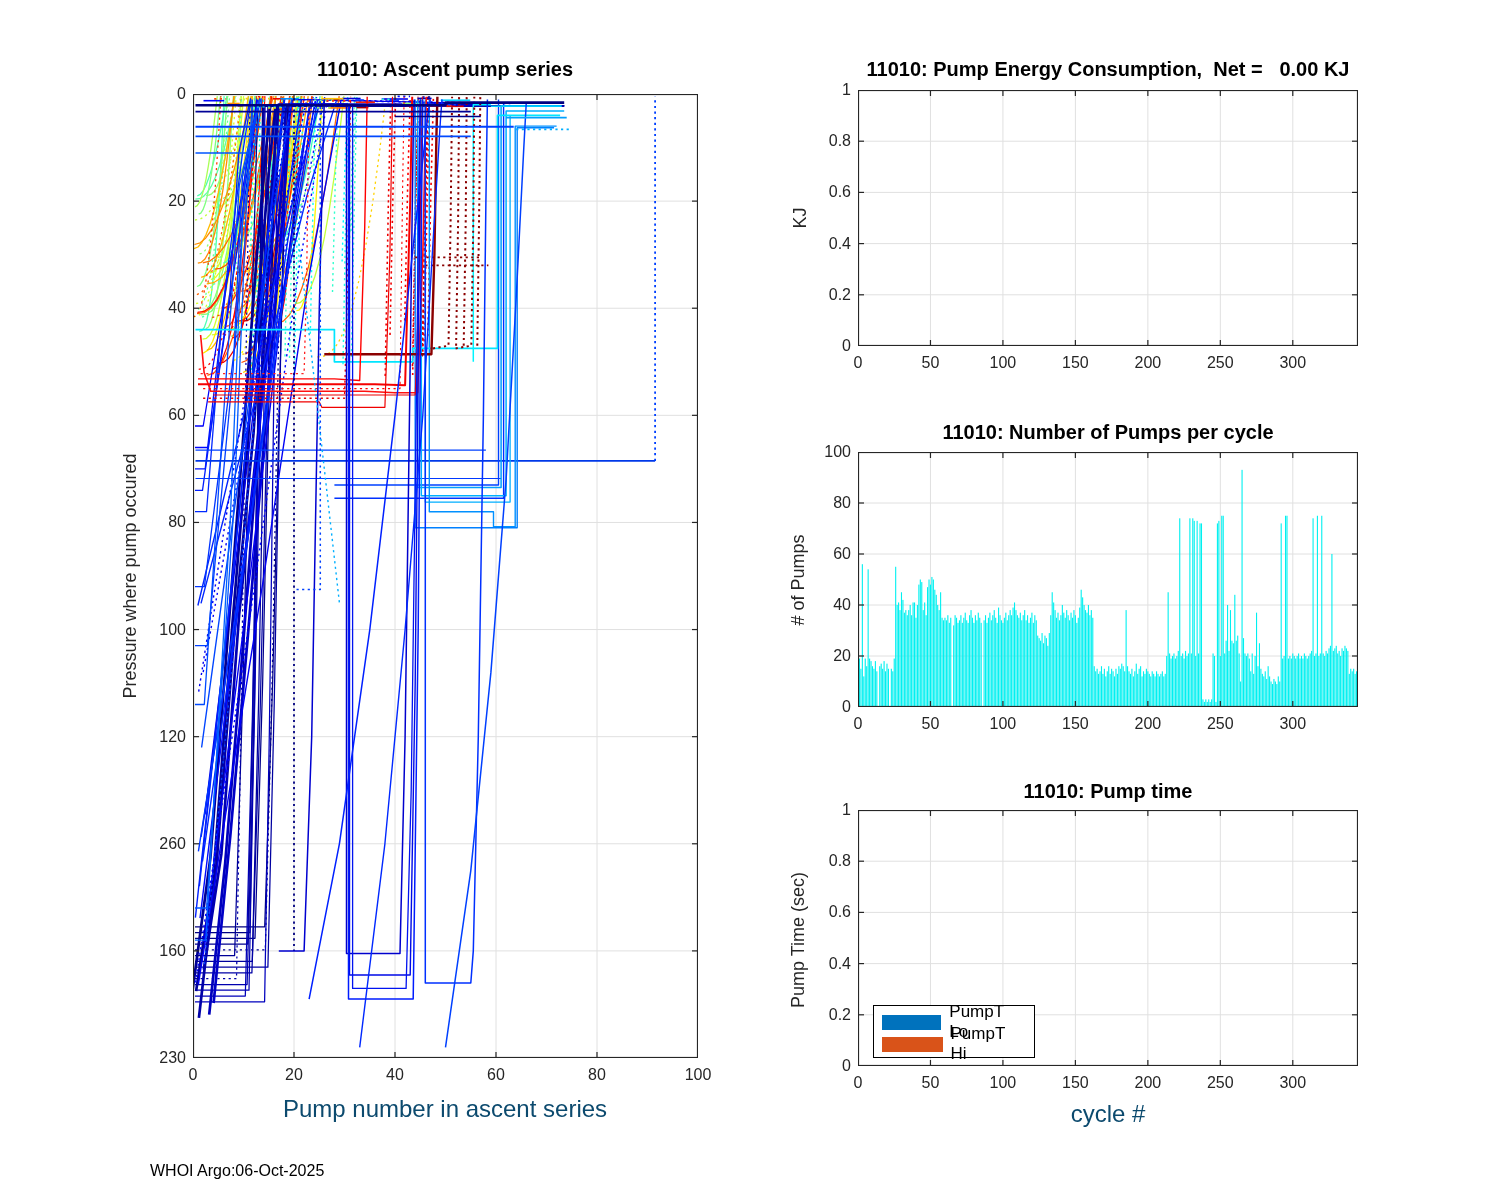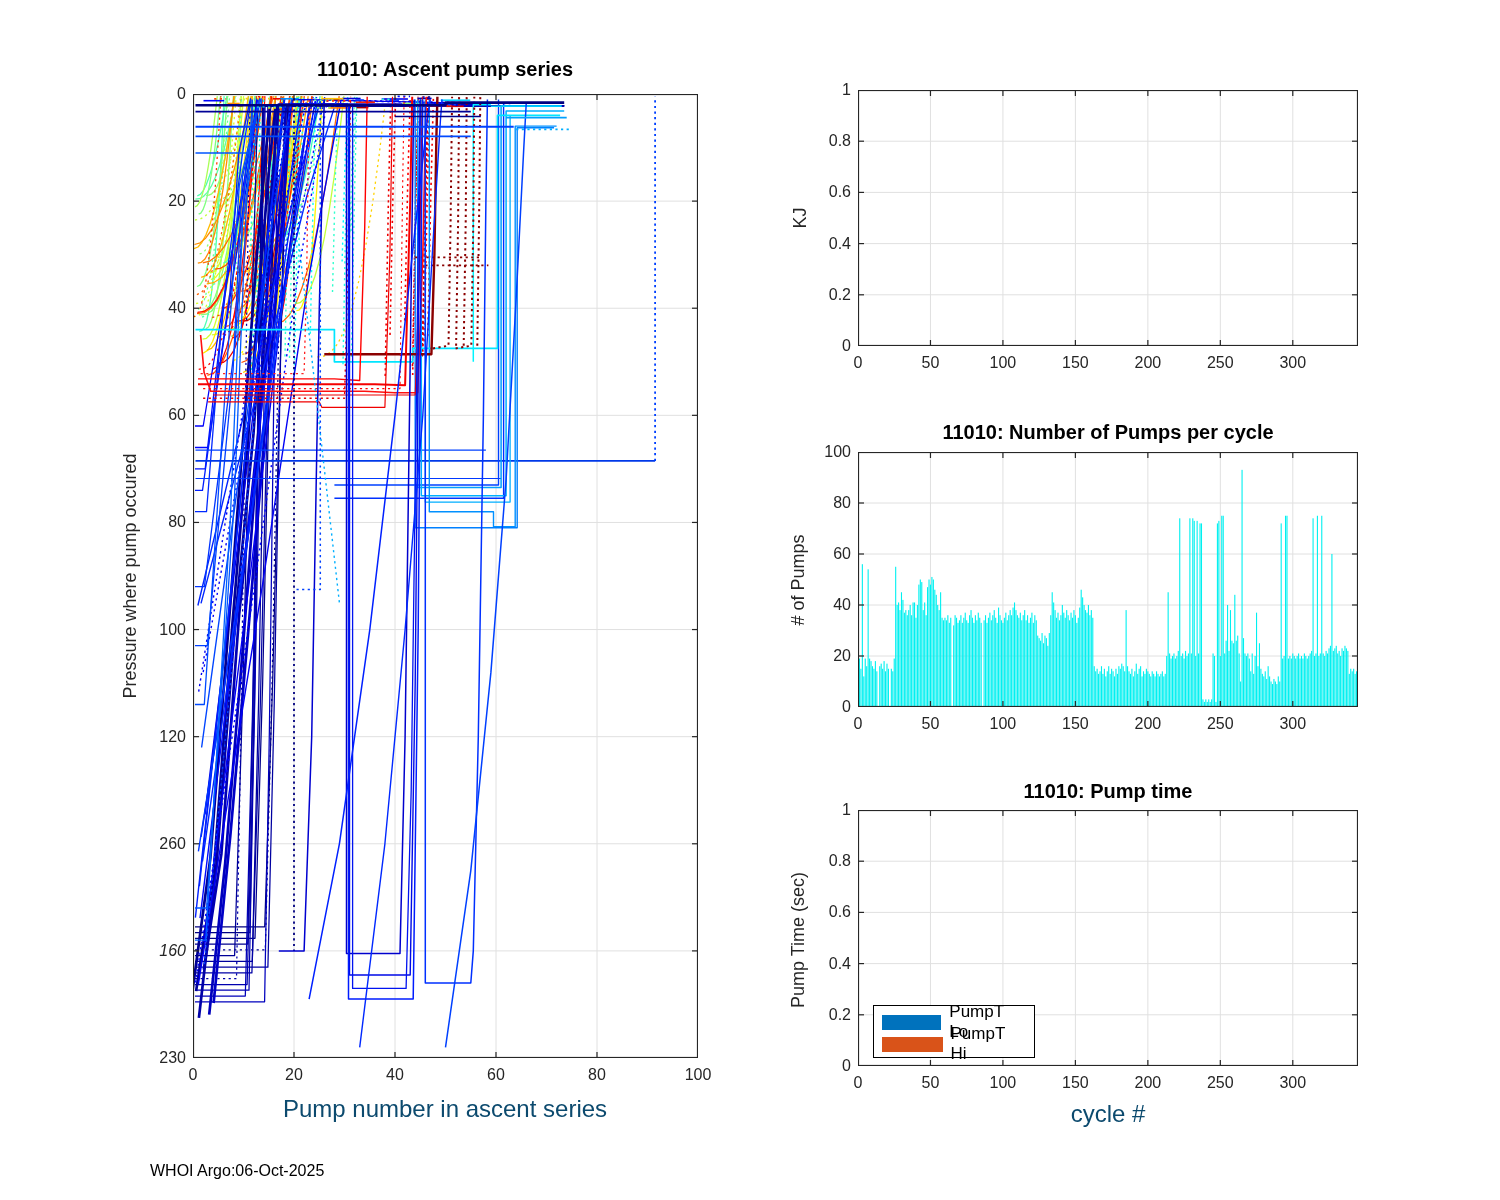--- a/index.html
+++ b/index.html
@@ -21,20 +21,21 @@
   .lrow{display:flex;align-items:center;height:22px;}
   .sw{display:inline-block;width:62px;height:15px;margin-right:8px;}
   .llab{font-size:17px;color:#000;}
 </style>
 </head>
 <body>
 
 <div class="fig">
 
   <div class="ptitle" style="left:445px;top:58px;">11010: Ascent pump series</div>
+  <div class="ptitle" style="left:1108px;top:58px;">11010: Pump Energy Consumption,  Net =   0.00 KJ</div>
   <div class="ptitle" style="left:1108px;top:421px;">11010: Number of Pumps per cycle</div>
   <div class="ptitle" style="left:1108px;top:780px;">11010: Pump time</div>
 
   <div class="ylab" style="left:130px;top:576px;">Pressure where pump occured</div>
   <div class="xlab" style="left:445px;top:1095px;">Pump number in ascent series</div>
   <div class="ylab" style="left:800px;top:218px;">KJ</div>
   <div class="ylab" style="left:798px;top:580px;"># of Pumps</div>
   <div class="ylab" style="left:798px;top:940px;">Pump Time (sec)</div>
   <div class="xlab" style="left:1108px;top:1100px;">cycle #</div>
 
@@ -826,21 +827,21 @@
       <div class="tick xt" style="left: 597px; top: 1066px;">80</div>
       <div class="tick xt" style="left: 698px; top: 1066px;">100</div>
       <div class="tick yt" style="left: 186px; top: 94px;">0</div>
       <div class="tick yt" style="left: 186px; top: 201.111px;">20</div>
       <div class="tick yt" style="left: 186px; top: 308.222px;">40</div>
       <div class="tick yt" style="left: 186px; top: 415.333px;">60</div>
       <div class="tick yt" style="left: 186px; top: 522.444px;">80</div>
       <div class="tick yt" style="left: 186px; top: 629.556px;">100</div>
       <div class="tick yt" style="left: 186px; top: 736.667px;">120</div>
       <div class="tick yt" style="left: 186px; top: 843.778px;">260</div>
-      <div class="tick yt" style="left: 186px; top: 950.889px; font-style: italic;">160</div>
+      <div class="tick yt" style="left: 186px; top: 950.889px;">160</div>
       <div class="tick yt" style="left: 186px; top: 1058px;">230</div>
       <div class="tick xt" style="left: 858px; top: 354px;">0</div>
       <div class="tick xt" style="left: 930.464px; top: 354px;">50</div>
       <div class="tick xt" style="left: 1002.93px; top: 354px;">100</div>
       <div class="tick xt" style="left: 1075.39px; top: 354px;">150</div>
       <div class="tick xt" style="left: 1147.86px; top: 354px;">200</div>
       <div class="tick xt" style="left: 1220.32px; top: 354px;">250</div>
       <div class="tick xt" style="left: 1292.78px; top: 354px;">300</div>
       <div class="tick yt" style="left: 851px; top: 346px;">0</div>
       <div class="tick yt" style="left: 851px; top: 294.8px;">0.2</div>

